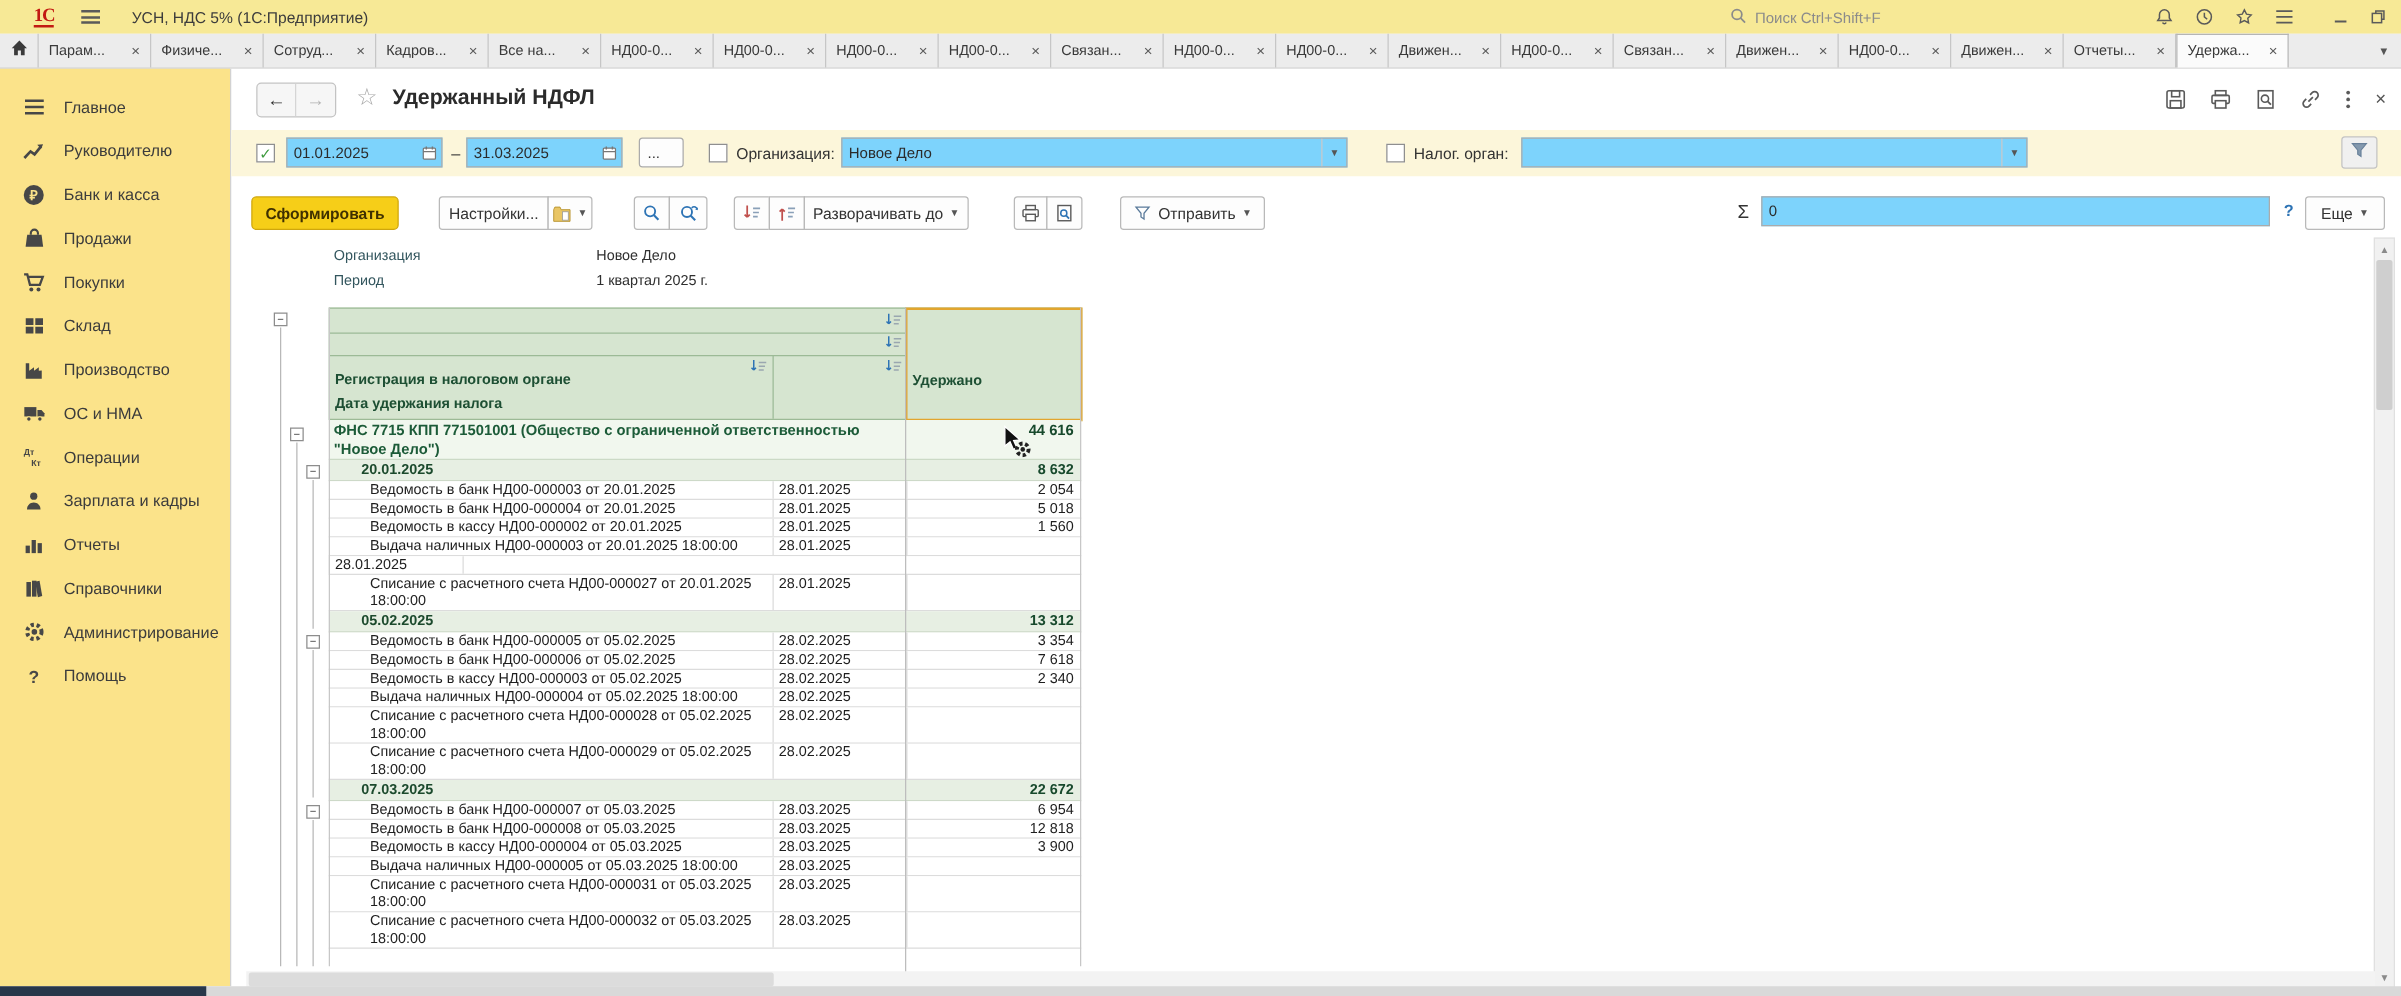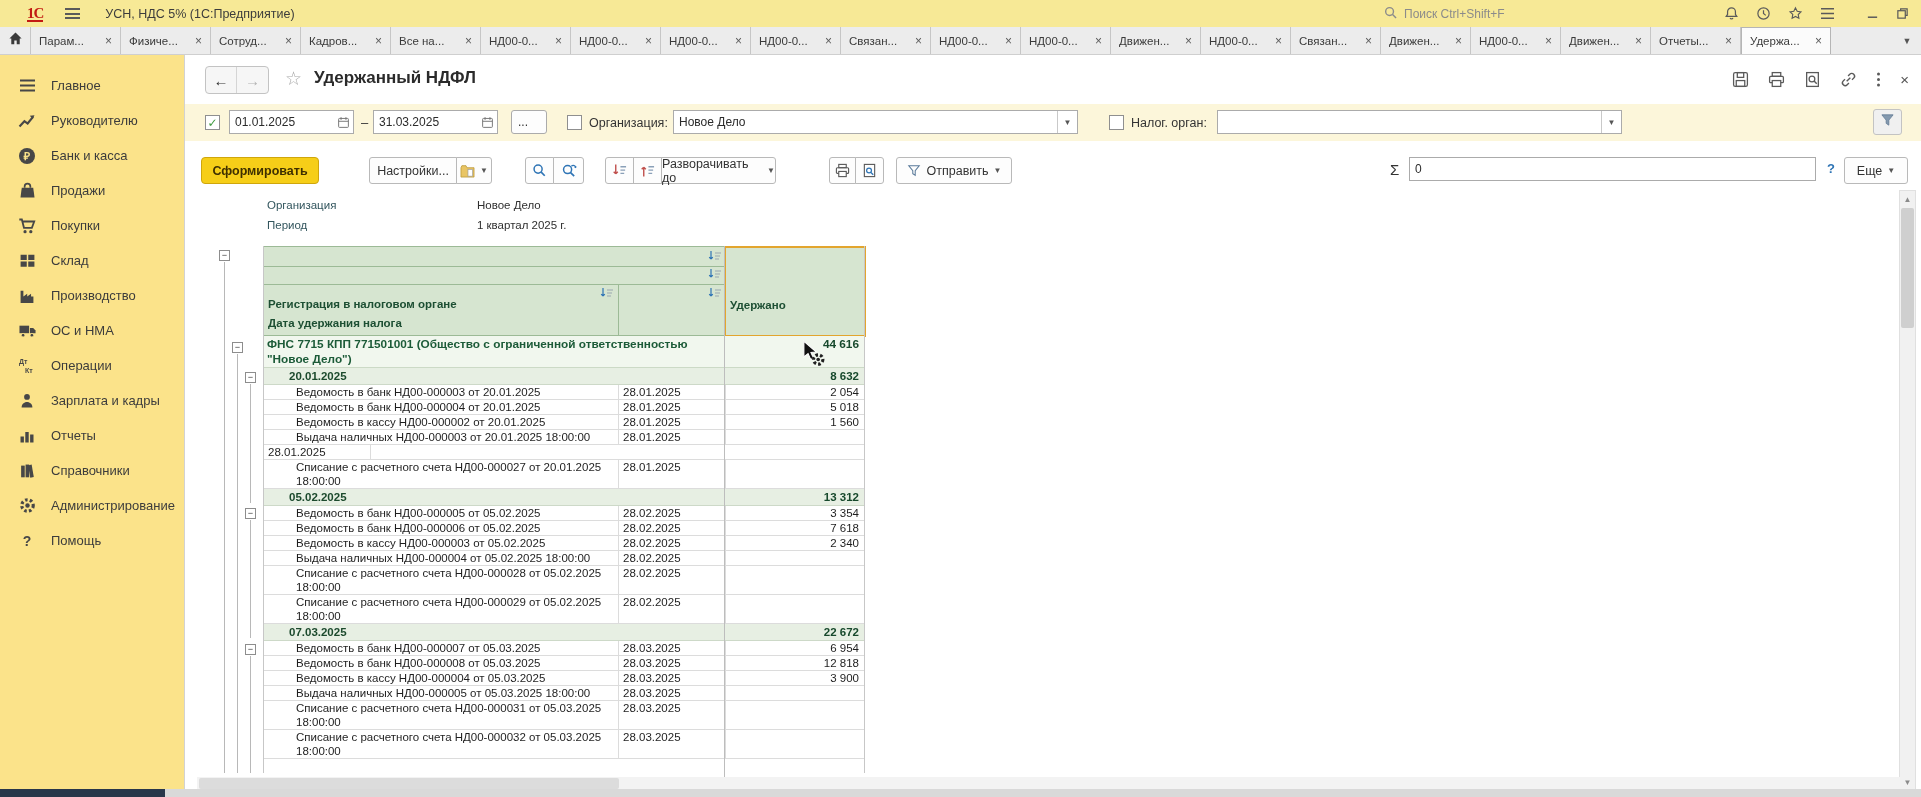--- a/index.html
+++ b/index.html
@@ -42,37 +42,37 @@
   .page-title { position:absolute; left:129px; top:13px; font-size:17px; color:#2b2b2b; }
   .nav-icons { position:absolute; right:12px; top:16px; display:flex; gap:19px; align-items:center; }
   .nav-icons > span { display:flex; cursor:pointer; }
   .nav-close { color:#555; font-size:15px; line-height:15px; }
   .nav-dots  { color:#555; font-size:14px; font-weight:bold; letter-spacing:0; }
 
   
   .filterrow { position:absolute; left:0; right:0; top:49px; height:37px; background:#fcf6da; }
   .filterrow > * { position:absolute; top:6px; }
   .cbx { width:15px; height:15px; border:1px solid #8f8f8f; background:#fff; top:11px !important; display:flex; align-items:center; justify-content:center; font-size:12px; font-weight:bold; color:#3f9b3f; cursor:pointer; }
-  .inp { height:24px; border:1px solid #ababab; background:#ffffff; font-size:12px; color:#2b2b2b; display:flex; align-items:center; }
+  .inp { height:24px; border:1px solid #ababab; background:#7dd3fc; font-size:12px; color:#2b2b2b; display:flex; align-items:center; }
   .inp input { border:none; outline:none; flex:1; min-width:0; padding:0 5px; font-size:12px; color:#2b2b2b; font-family:inherit; background:transparent; }
   .inp .tailbtn { width:20px; height:100%; display:flex; align-items:center; justify-content:center; cursor:pointer; }
   .combo .tailbtn { border-left:1px solid #c9c9c9; font-size:8px; color:#555; }
   .flt-lbl { font-size:12.5px; color:#333; top:12px !important; }
   .dash { font-size:13px; color:#333; top:11px !important; }
   .dots-btn { width:36px; height:24px; border:1px solid #ababab; border-radius:3px; background:#fdfdfd; font-size:12px; color:#333; display:flex; align-items:center; justify-content:flex-start; padding-left:6px; cursor:pointer; }
   .funnel-btn { width:29px; height:26px; top:5px !important; border:1px solid #c3c3c3; border-radius:3px; background:#f0f0f0; display:flex; align-items:center; justify-content:center; cursor:pointer; }
 
   
   .toolbar { position:absolute; left:0; right:0; top:95px; height:40px; }
   .toolbar > * { position:absolute; top:7px; }
   .tbtn { height:27px; border:1px solid #b9b9b9; border-radius:3px; background:#fdfdfd; display:flex; align-items:center; justify-content:center; font-size:12.5px; color:#333; cursor:pointer; }
   .btn-generate { left:16px; width:118px; height:27px; background:#f6ce18; border:1px solid #cfa60c; border-radius:4px; font-weight:bold; color:#3f3000; display:flex; align-items:center; justify-content:center; font-size:12.5px; cursor:pointer; }
   .grp { display:flex; }
   .grp .tbtn { border-radius:0; margin-left:-1px; }
-  .grp .tbtn:first-child { border-radius:3px 0 0 3px; margin-left:18px; }
+  .grp .tbtn:first-child { border-radius:3px 0 0 3px; margin-left:0; }
   .grp .tbtn:last-child { border-radius:0 3px 3px 0; }
   .caret { font-size:8px; color:#555; margin-left:5px; }
   .sum-sigma { left:1205px; top:11px; font-size:15px; color:#333; }
   .sum-field { left:1224px; width:407px; }
   .help-q { left:1642px; top:11px; color:#2e74b5; font-weight:bold; font-size:13px; cursor:pointer; }
   .btn-more { left:1659px; width:64px; }
 
   
   .report { position:absolute; left:12px; top:135px; width:1703px; height:601px; background:#fff; font-size:11.5px; color:#1e1e1e; }
   .report .abs { position:absolute; }
@@ -513,21 +513,21 @@
               <path d="M4 1.5v10M4 11.5 1.8 9.3M4 11.5l2.2-2.2" fill="none" stroke="#c0504d" stroke-width="1.5"></path>
               <path d="M9 4h6M9 7.5h5M9 11h4" stroke="#8aa0b8" stroke-width="1.4"></path>
             </svg>
           </span>
         <span class="tbtn" style="width:29px">
             <svg width="15" height="15" viewBox="0 0 16 16">
               <path d="M4 14.5v-10M4 4.5 1.8 6.7M4 4.5l2.2 2.2" fill="none" stroke="#c0504d" stroke-width="1.5"></path>
               <path d="M9 4h6M9 7.5h5M9 11h4" stroke="#8aa0b8" stroke-width="1.4"></path>
             </svg>
           </span>
-        <span class="tbtn" style="width:115px">
+        <span class="tbtn" style="width:132px">
           <span>Разворачивать до</span>
           <span class="caret">▼</span>
         </span>
       </div>
       <div class="grp" style="left:626px">
         <span class="tbtn" style="width:27px">
             <svg width="15" height="15" viewBox="0 0 16 16">
               <rect x="4" y="1.5" width="8" height="3.5" fill="none" stroke="#5a5a5a" stroke-width="1.2"></rect>
               <rect x="1.5" y="5" width="13" height="6" rx="1" fill="none" stroke="#5a5a5a" stroke-width="1.2"></rect>
               <rect x="4" y="9" width="8" height="5.5" fill="#fff" stroke="#5a5a5a" stroke-width="1.2"></rect>

